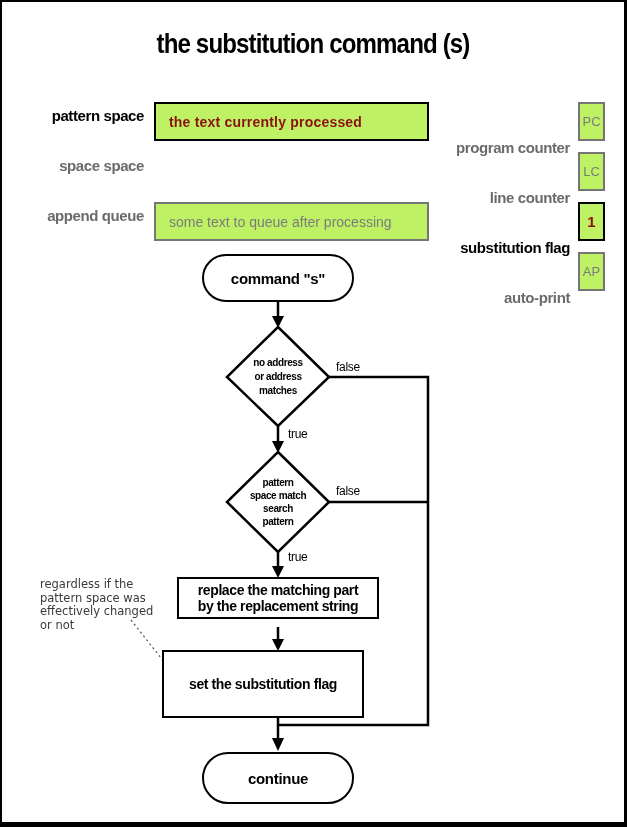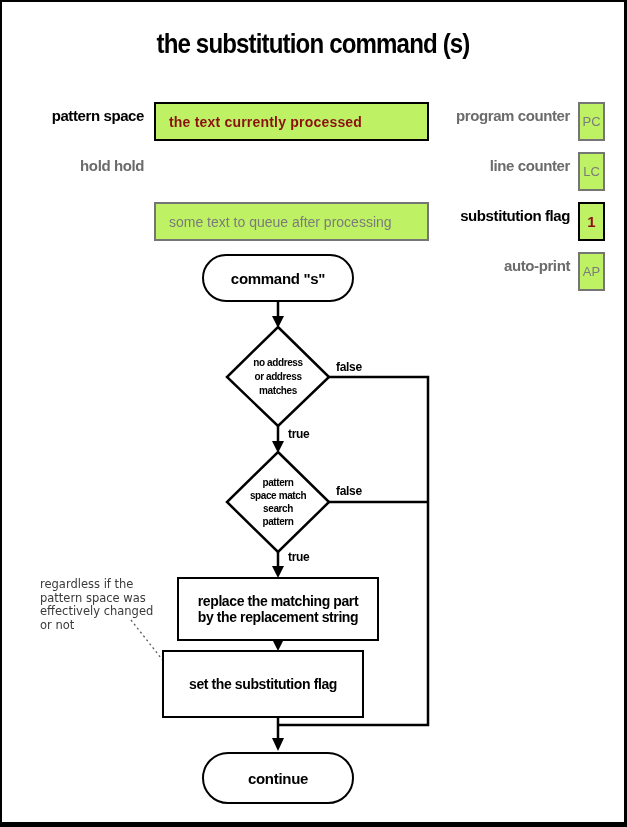--- a/index.html
+++ b/index.html
@@ -11,63 +11,64 @@
   
   .title{position:absolute;top:26px;left:0;width:100%;text-align:center;
     font-size:28px;font-weight:bold;letter-spacing:-1px;color:#000;}
   .title span{display:inline-block;transform:scaleX(0.86);transform-origin:center;}
 
   
   .reg-label{position:absolute;font-weight:bold;font-size:15px;letter-spacing:-0.4px;
     line-height:27px;color:#000;text-align:right;}
   .reg-label.gray{color:#6b6b6b;}
   .reg-label.left-col{left:0;width:142px;}
-  .reg-label.right-col{left:300px;width:268px;}
+  .reg-label.right-col{left:300px;width:268px;margin-top:32px;}
   .regbox{position:absolute;box-sizing:border-box;height:39px;display:flex;align-items:center;
     font-size:14px;background:#bef264;}
   .regbox.wide{left:152px;width:275px;padding-left:13px;}
   .regbox.small{left:576px;width:27px;justify-content:center;padding:0;font-size:13px;}
   .regbox.gray-box{border:2px solid #757575;color:#7b7b7b;}
   .regbox.red-box{border:2px solid #000;color:#8b1111;font-weight:bold;letter-spacing:0.2px;}
   .regbox.small.red-box{font-size:15px;}
 
   
   .node{position:absolute;box-sizing:border-box;display:flex;align-items:center;justify-content:center;
     text-align:center;font-weight:bold;color:#000;background:#fff;border:2.5px solid #000;}
   .terminal{border-radius:26px;font-size:15px;letter-spacing:-0.3px;}
   .process{font-size:14px;line-height:16.5px;letter-spacing:-0.4px;white-space:pre-line;}
 
   .diamond-text{position:absolute;left:224px;width:104px;text-align:center;font-weight:bold;
     font-size:10px;letter-spacing:-0.4px;white-space:pre-line;color:#000;}
   #decision1-text{top:354px;line-height:14px;}
   #decision2-text{top:474px;line-height:13px;}
 
-  .branch-label{position:absolute;font-size:12px;font-weight:bold;letter-spacing:-0.3px;color:#000;}
+  .branch-label{position:absolute;font-size:12px;font-weight:normal;letter-spacing:-0.3px;color:#000;}
 
   .annotation{position:absolute;left:38px;top:576px;width:138px;text-align:left;
     font-size:11.5px;line-height:13.5px;color:#3a3a3a;white-space:pre-line;font-family:"DejaVu Sans","Liberation Sans",sans-serif;}
 
   svg{position:absolute;left:0;top:0;}
 </style>
 </head>
 <body>
 
 <div id="screen">
 
   <div class="title">
     <span>the substitution command (s)</span>
   </div>
 
   <div class="reg-label left-col" style="top:100px">pattern space</div>
   <div class="regbox wide red-box" style="top:100px">
     <span>the text currently processed</span>
   </div>
 
-  <div class="reg-label left-col gray" style="top:150px">hold hold</div>
+  <div class="reg-label left-col gray" style="top:150px">space space</div>
 
+  <div class="reg-label left-col gray" style="top:200px">append queue</div>
   <div class="regbox wide gray-box" style="top:200px">
     <span>some text to queue after processing</span>
   </div>
 
   <div class="reg-label right-col gray" style="top:100px">program counter</div>
   <div class="regbox small gray-box" style="top:100px">PC</div>
 
   <div class="reg-label right-col gray" style="top:150px">line counter</div>
   <div class="regbox small gray-box" style="top:150px">LC</div>
 
@@ -113,21 +114,21 @@
   <div class="diamond-text" id="decision2-text">pattern
 space match
 search
 pattern</div>
 
   <div class="branch-label" style="left:334px;top:358px">false</div>
   <div class="branch-label" style="left:286px;top:425px">true</div>
   <div class="branch-label" style="left:334px;top:482px">false</div>
   <div class="branch-label" style="left:286px;top:548px">true</div>
 
-  <div class="node process" style="left:175px;top:575px;width:202px;height:64px">replace the matching part
+  <div class="node process" style="left:175px;top:575px;width:202px;height:42px">replace the matching part
 by the replacement string</div>
 
   <div class="node process" style="left:160px;top:648px;width:202px;height:68px">set the substitution flag</div>
 
   <div class="annotation">regardless if the
 pattern space was
 effectively changed
 or not</div>
 
   <div class="node terminal" style="left:200px;top:750px;width:152px;height:52px">continue</div>

